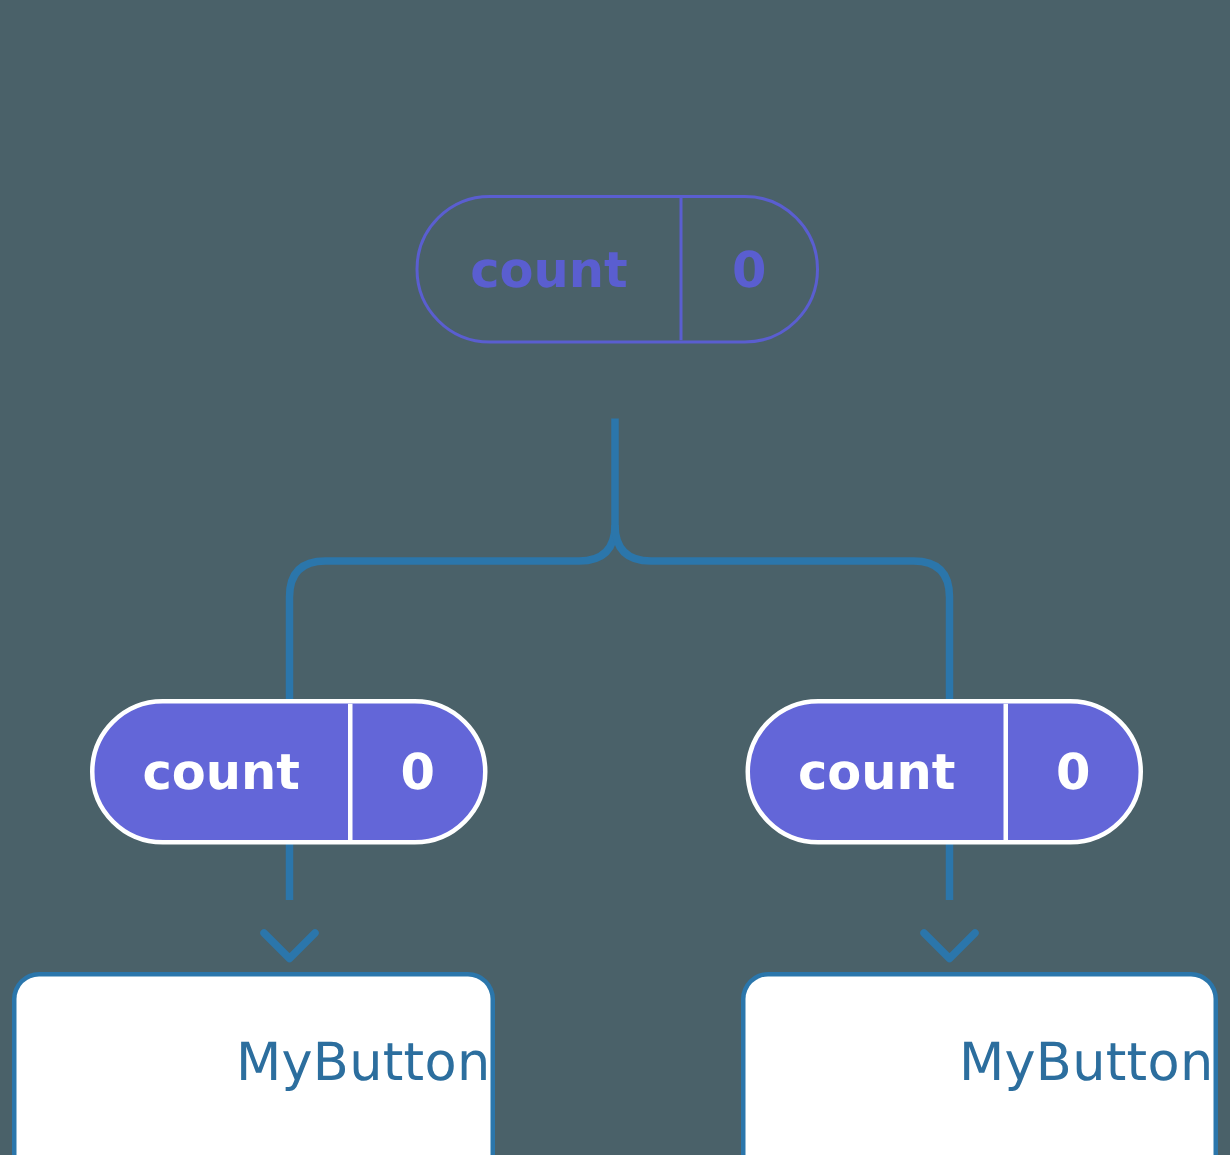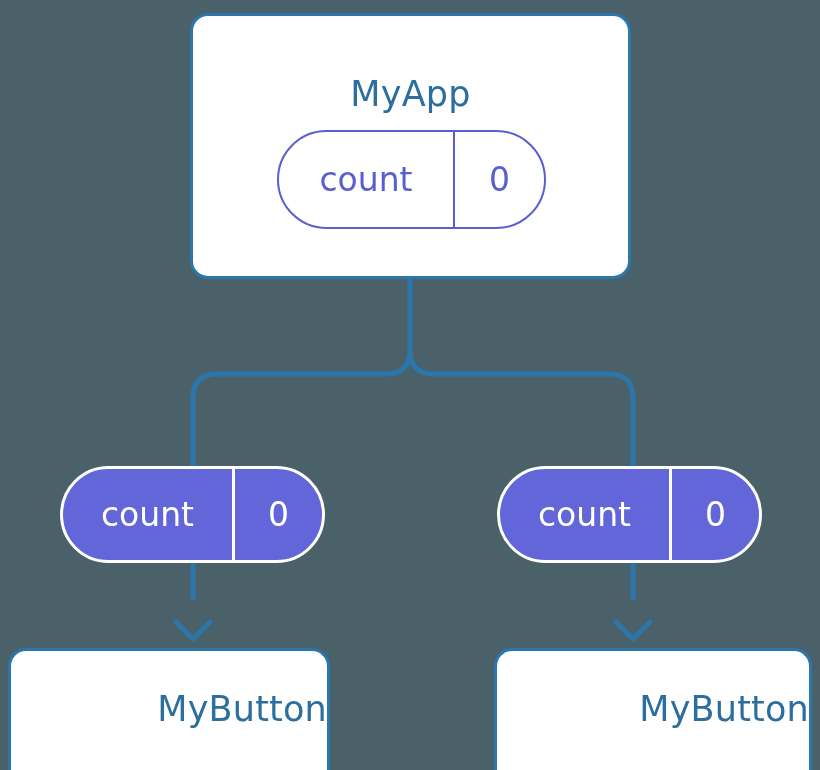--- a/index.html
+++ b/index.html
@@ -91,21 +91,21 @@
     box-sizing: border-box;
     border-radius: 999px;
     overflow: hidden;
   }
   .pill .pill-key,
   .pill .pill-val {
     display: flex;
     align-items: center;
     justify-content: center;
     font-size: 33px;
-    font-weight: 400;
+    font-weight: 700;
     box-sizing: border-box;
     white-space: nowrap;
   }
 
   
   #app-pill {
     left: 277px;
     top: 130px;
     width: 269px;
     height: 99px;
@@ -161,23 +161,20 @@
 
     <path d="M 410 279 L 410 350" fill="none" stroke="#2b76ab" stroke-width="5" stroke-linecap="butt"></path>
 
     <path d="M 410 350 Q 410 374 386 374 L 217 374 Q 193 374 193 398 L 193 600" fill="none" stroke="#2b76ab" stroke-width="5" stroke-linecap="butt"></path>
     <path d="M 410 350 Q 410 374 434 374 L 609 374 Q 633 374 633 398 L 633 600" fill="none" stroke="#2b76ab" stroke-width="5" stroke-linecap="butt"></path>
 
     <path d="M 176 622 L 193 639 L 210 622" fill="none" stroke="#2b76ab" stroke-width="5" stroke-linecap="round" stroke-linejoin="round"></path>
     <path d="M 616 622 L 633 639 L 650 622" fill="none" stroke="#2b76ab" stroke-width="5" stroke-linecap="round" stroke-linejoin="round"></path>
   </svg>
 
-  <div id="app-box" class="comp-box">
-    <div id="app-title" class="comp-title">MyApp</div>
-  </div>
 
   <div id="app-pill" class="pill">
     <div class="pill-key">count</div>
     <div class="pill-val">0</div>
   </div>
 
   <div id="pill-left" class="pill pill-filled">
     <div class="pill-key">count</div>
     <div class="pill-val">0</div>
   </div>

